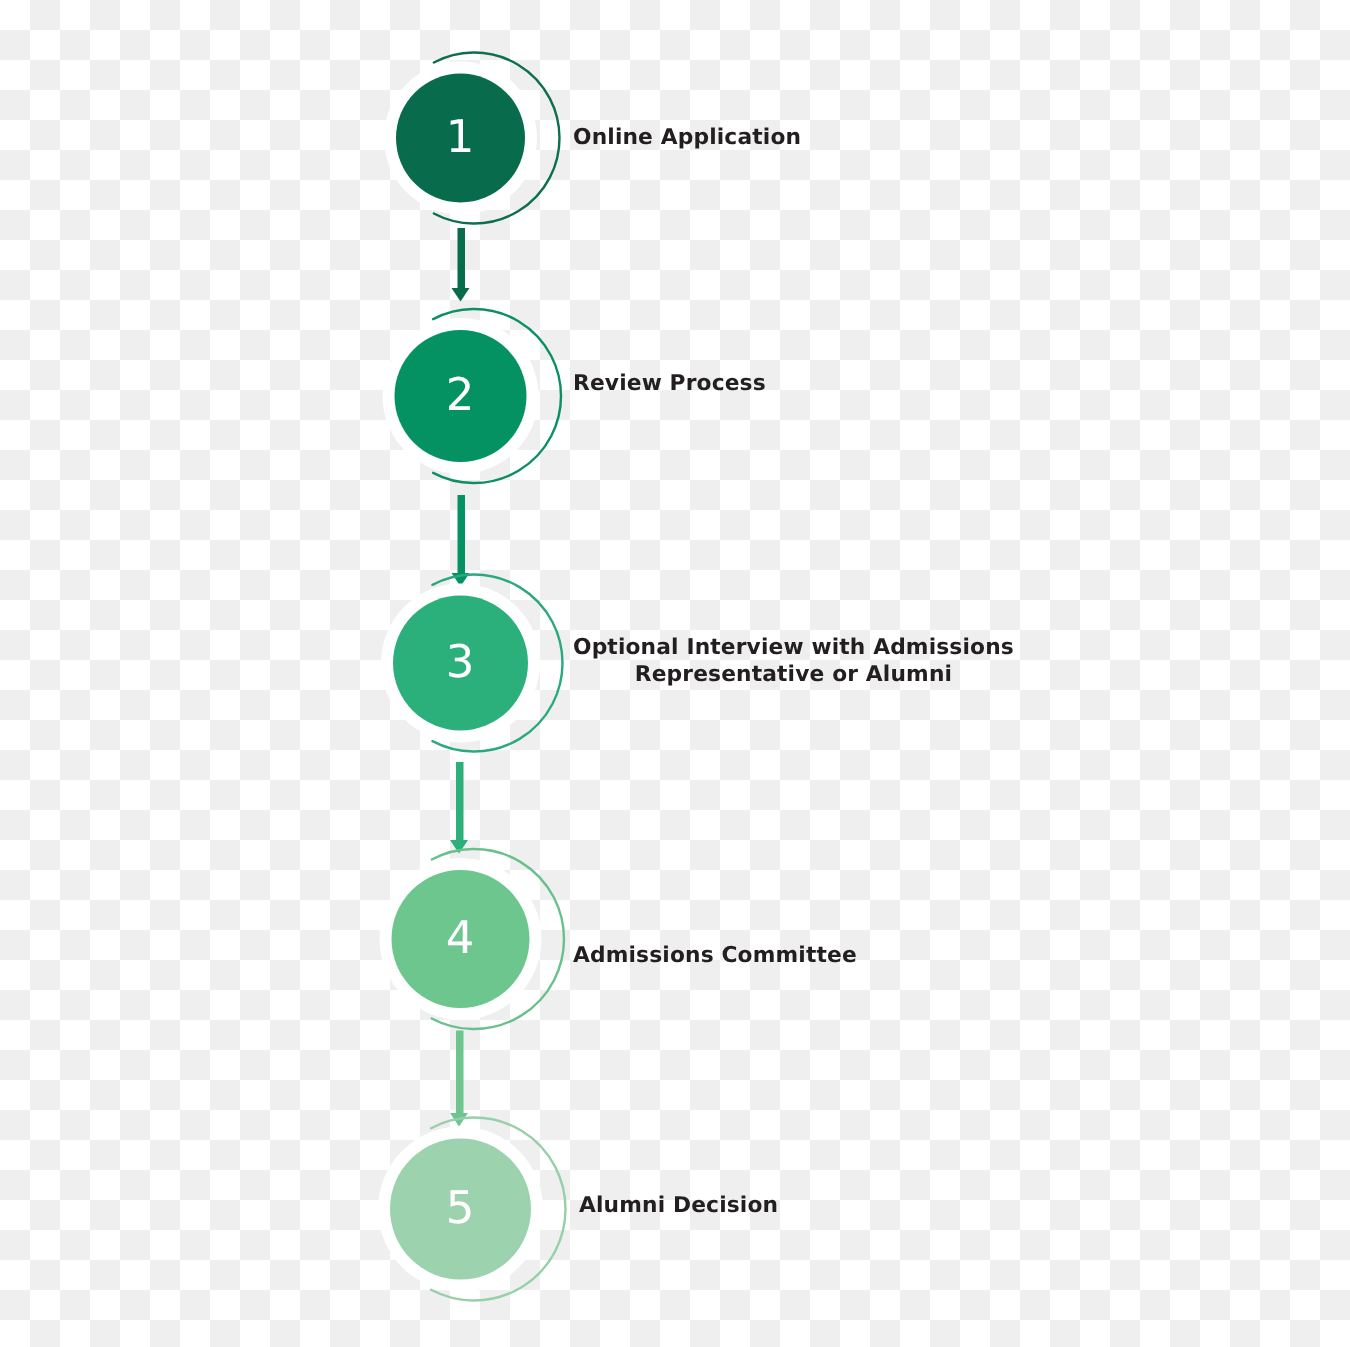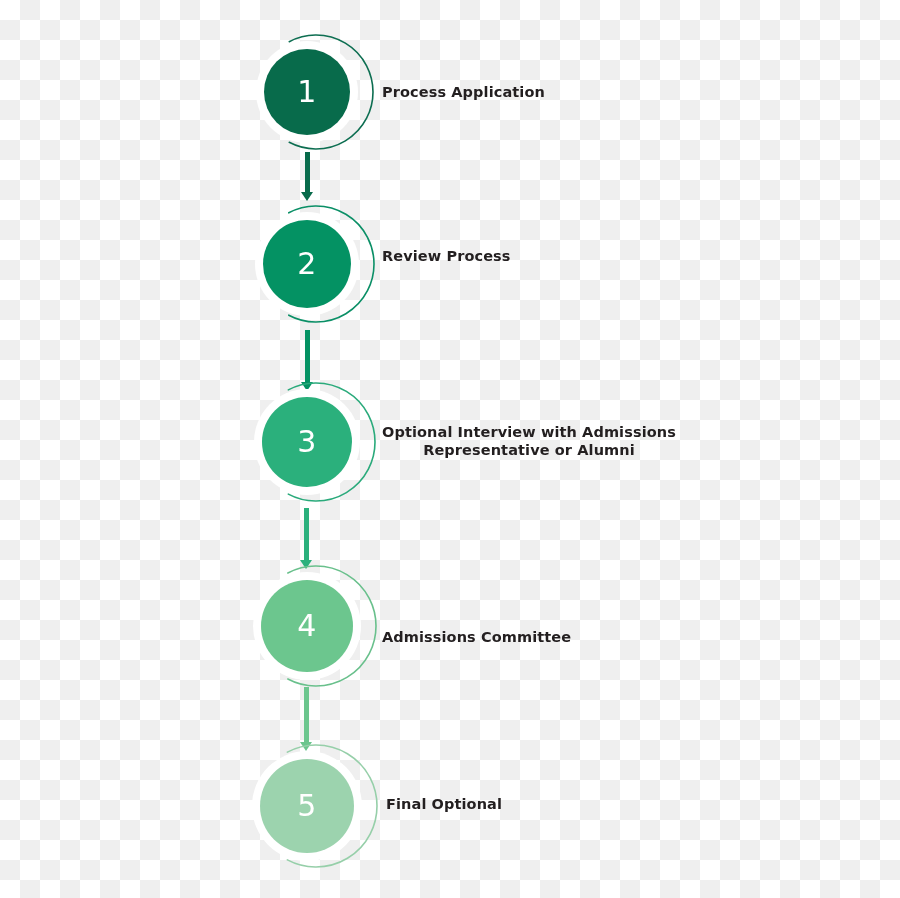--- a/index.html
+++ b/index.html
@@ -120,21 +120,21 @@
       <div class="connector-head" style="top: 55px; border-top: 9px solid rgb(108, 198, 142);"></div>
     </div>
     <div class="step">
       <div class="node-halo" style="left: 256px; top: 41px; width: 102px; height: 102px;"></div>
       <svg class="node-arc" width="122" height="122" style="left: 255px; top: 31px;">
         <path d="M 34.24012092120424 10.671987207041155 A 57 57 0 1 1 34.24012092120424 111.32801279295884" fill="none" stroke="#0d6e51" stroke-width="1.6" stroke-linecap="round"></path>
       </svg>
       <div class="node-circle" style="left: 264px; top: 49px; width: 86px; height: 86px; background: rgb(8, 107, 75);">
         <span class="node-number">1</span>
       </div>
-      <div class="step-label" style="left: 382px; top: 84px; text-align: left;">Process Application</div>
+      <div class="step-label" style="left: 382px; top: 84px; text-align: left;">Online Application</div>
     </div>
     <div class="step">
       <div class="node-halo" style="left: 255px; top: 212px; width: 104px; height: 104px;"></div>
       <svg class="node-arc" width="124" height="124" style="left: 254px; top: 202px;">
         <path d="M 34.77064935841835 10.78903961418223 A 58 58 0 1 1 34.77064935841835 113.21096038581777" fill="none" stroke="#0a8f66" stroke-width="1.6" stroke-linecap="round"></path>
       </svg>
       <div class="node-circle" style="left: 263px; top: 220px; width: 88px; height: 88px; background: rgb(4, 146, 99);">
         <span class="node-number">2</span>
       </div>
       <div class="step-label" style="left: 382px; top: 248px; text-align: right;">Review Process</div>
@@ -161,15 +161,15 @@
       <div class="step-label" style="left: 382px; top: 613px; text-align: left; margin-top: 16px;">Admissions Committee</div>
     </div>
     <div class="step">
       <div class="node-halo" style="left: 252px; top: 751px; width: 110px; height: 110px;"></div>
       <svg class="node-arc" width="130" height="130" style="left: 251px; top: 741px;">
         <path d="M 36.36223467006067 11.140196835605444 A 61 61 0 1 1 36.36223467006067 118.85980316439455" fill="none" stroke="#96cfa9" stroke-width="1.6" stroke-linecap="round"></path>
       </svg>
       <div class="node-circle" style="left: 260px; top: 759px; width: 94px; height: 94px; background: rgb(156, 211, 174);">
         <span class="node-number">5</span>
       </div>
-      <div class="step-label" style="left: 386px; top: 796px; text-align: left;">Final Optional</div>
+      <div class="step-label" style="left: 386px; top: 796px; text-align: left;">Alumni Decision</div>
     </div>
   </div>
 
 </body></html>

